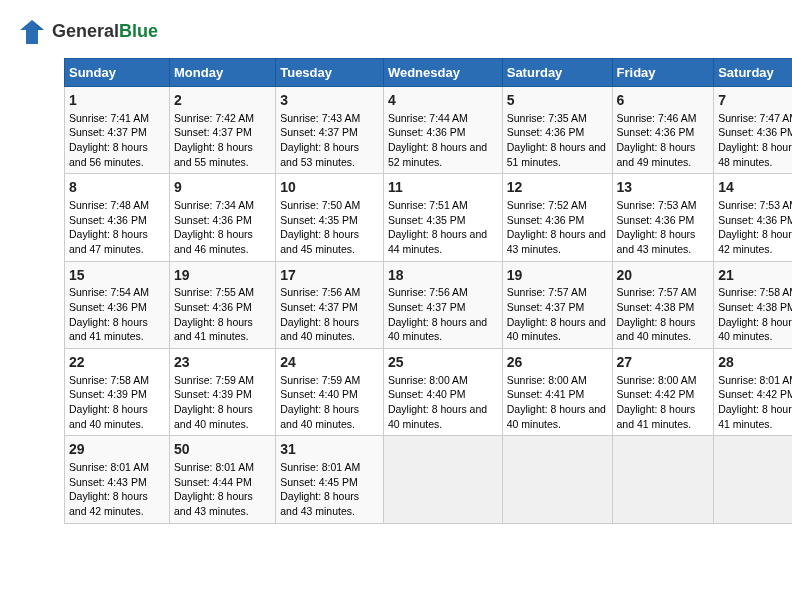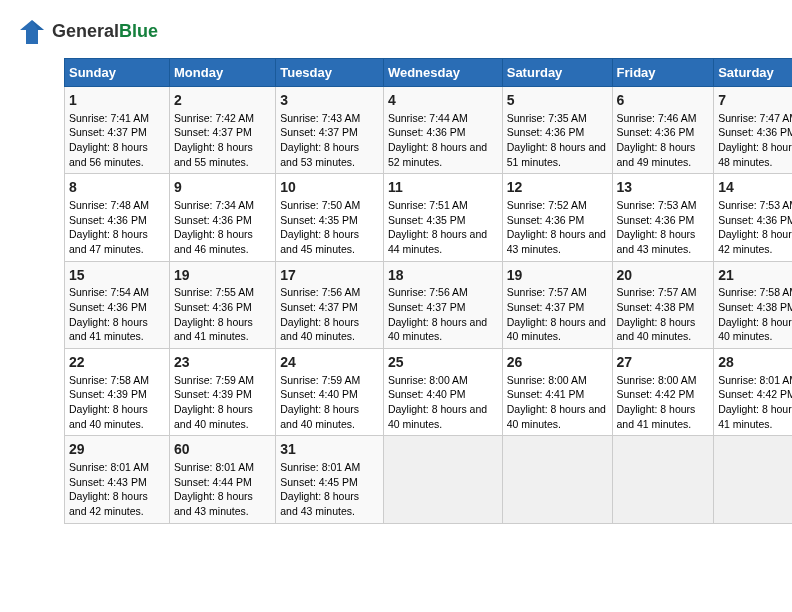--- a/index.html
+++ b/index.html
@@ -151,21 +151,21 @@
         <td><span class="day-num">22</span><span>Sunrise: 7:58 AM</span><br><span>Sunset: 4:39 PM</span><br><span>Daylight: 8 hours and 40 minutes.</span></td>
         <td><span class="day-num">23</span><span>Sunrise: 7:59 AM</span><br><span>Sunset: 4:39 PM</span><br><span>Daylight: 8 hours and 40 minutes.</span></td>
         <td><span class="day-num">24</span><span>Sunrise: 7:59 AM</span><br><span>Sunset: 4:40 PM</span><br><span>Daylight: 8 hours and 40 minutes.</span></td>
         <td><span class="day-num">25</span><span>Sunrise: 8:00 AM</span><br><span>Sunset: 4:40 PM</span><br><span>Daylight: 8 hours and 40 minutes.</span></td>
         <td><span class="day-num">26</span><span>Sunrise: 8:00 AM</span><br><span>Sunset: 4:41 PM</span><br><span>Daylight: 8 hours and 40 minutes.</span></td>
         <td><span class="day-num">27</span><span>Sunrise: 8:00 AM</span><br><span>Sunset: 4:42 PM</span><br><span>Daylight: 8 hours and 41 minutes.</span></td>
         <td><span class="day-num">28</span><span>Sunrise: 8:01 AM</span><br><span>Sunset: 4:42 PM</span><br><span>Daylight: 8 hours and 41 minutes.</span></td>
       </tr>
       <tr>
         <td><span class="day-num">29</span><span>Sunrise: 8:01 AM</span><br><span>Sunset: 4:43 PM</span><br><span>Daylight: 8 hours and 42 minutes.</span></td>
-        <td><span class="day-num">60</span><span>Sunrise: 8:01 AM</span><br><span>Sunset: 4:44 PM</span><br><span>Daylight: 8 hours and 43 minutes.</span></td>
+        <td><span class="day-num">50</span><span>Sunrise: 8:01 AM</span><br><span>Sunset: 4:44 PM</span><br><span>Daylight: 8 hours and 43 minutes.</span></td>
         <td><span class="day-num">31</span><span>Sunrise: 8:01 AM</span><br><span>Sunset: 4:45 PM</span><br><span>Daylight: 8 hours and 43 minutes.</span></td>
         <td class="empty-cell"></td>
         <td class="empty-cell"></td>
         <td class="empty-cell"></td>
         <td class="empty-cell"></td>
       </tr>
     </tbody>
 </table>
 
 </body></html>

